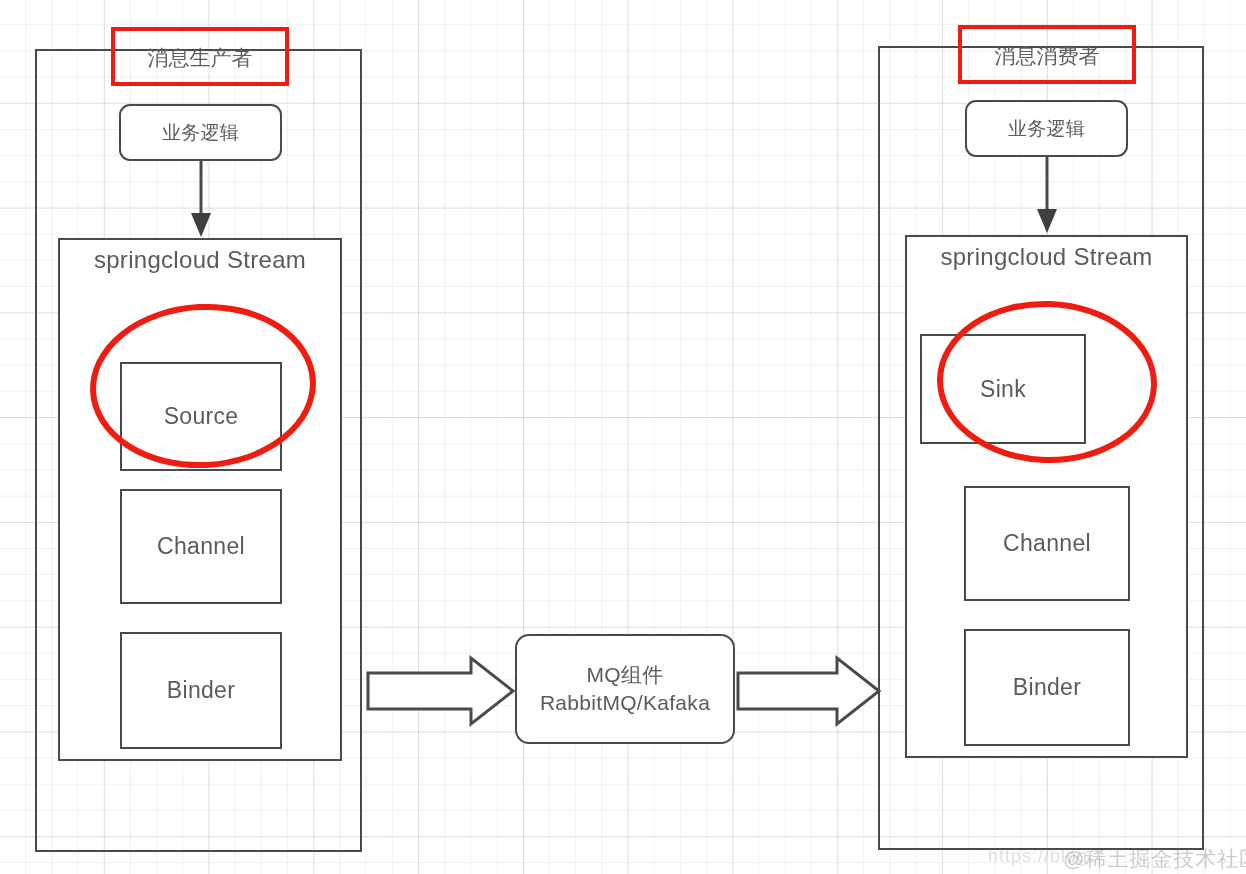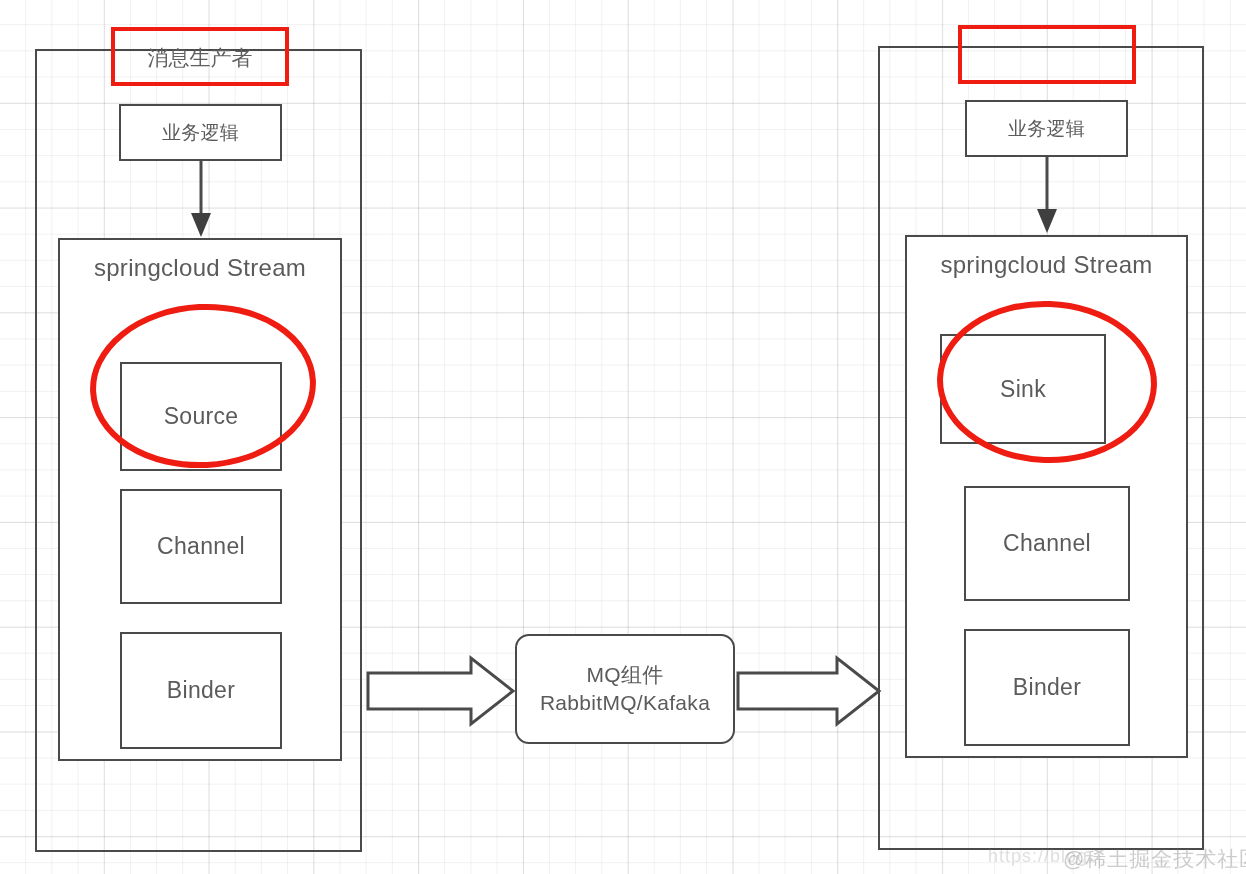--- a/index.html
+++ b/index.html
@@ -53,23 +53,22 @@
   }
   .stream-title {
     position: absolute;
     top: 6px;
     left: 0;
     width: 100%;
     text-align: center;
     font-size: 24px;
     color: #5b5b5b;
     white-space: nowrap;
-    margin-top: 8px;
-  }
-  .biz-box { font-size: 19px; }
+  }
+  .biz-box { font-size: 19px; border-radius: 11px; }
   .part-box { font-size: 23px; }
   .mq-box {
     border-radius: 14px;
     font-size: 21px;
     line-height: 1.35;
     text-align: center;
     flex-direction: column;
   }
 
   
@@ -159,35 +158,36 @@
     <span>RabbitMQ/Kafaka</span>
   </div>
 
   <svg class="arrow-svg" style="left:736px; top:655px;" width="146" height="72" viewBox="0 0 146 72">
     <polygon points="2,18 101,18 101,3 143,36 101,69 101,54 2,54" fill="#ffffff" stroke="#4a4a4a" stroke-width="3" stroke-linejoin="miter"></polygon>
   </svg>
 
   <div class="node outer-container" style="left:878px; top:46px; width:326px; height:804px;"></div>
 
   <div class="red-rect" style="left:958px; top:25px; width:178px; height:59px;"></div>
+  <div class="red-label" style="left:958px; top:42px; width:178px;">消息消费者</div>
 
   <div class="node biz-box" style="left:965px; top:100px; width:163px; height:57px;">
     <span>业务逻辑</span>
   </div>
 
   <svg class="arrow-svg" style="left:1032px; top:157px;" width="30" height="78" viewBox="0 0 30 78">
     <line x1="15" y1="0" x2="15" y2="58" stroke="#4a4a4a" stroke-width="3"></line>
     <polygon points="15,76 5,52 25,52" fill="#3f3f3f"></polygon>
   </svg>
 
   <div class="node stream-container" style="left:905px; top:235px; width:283px; height:523px;">
     <div class="stream-title">springcloud Stream</div>
   </div>
 
-  <div class="node part-box" style="left:940px; top:334px; width:166px; height:110px;">
+  <div class="node part-box" style="left:920px; top:334px; width:166px; height:110px;">
     <span>Sink</span>
   </div>
 
   <svg class="red-ellipse" style="left:932px; top:297px;" width="230" height="170" viewBox="0 0 230 170">
     <ellipse cx="115" cy="85" rx="107" ry="78" fill="none" stroke="#ee1c11" stroke-width="6" stroke-linecap="round" transform="rotate(2 115 85)"></ellipse>
   </svg>
 
   <div class="node part-box" style="left:964px; top:486px; width:166px; height:115px;">
     <span>Channel</span>
   </div>

